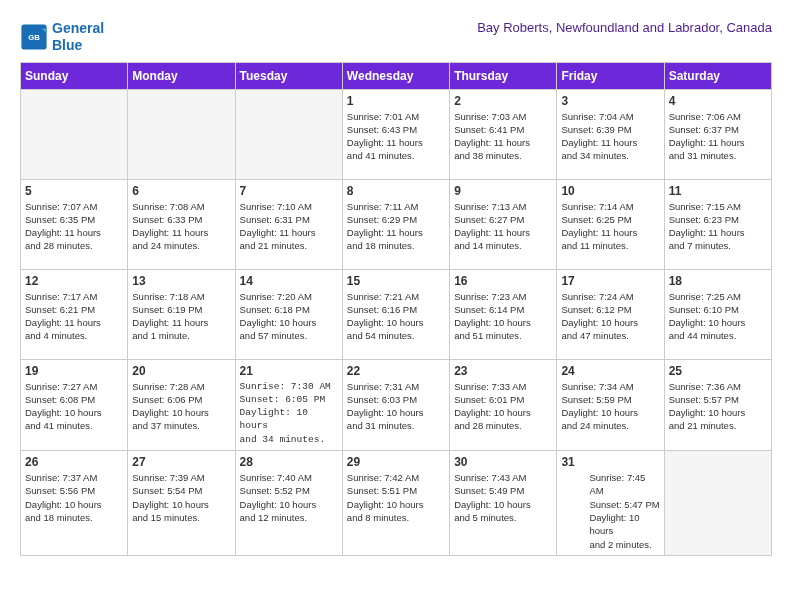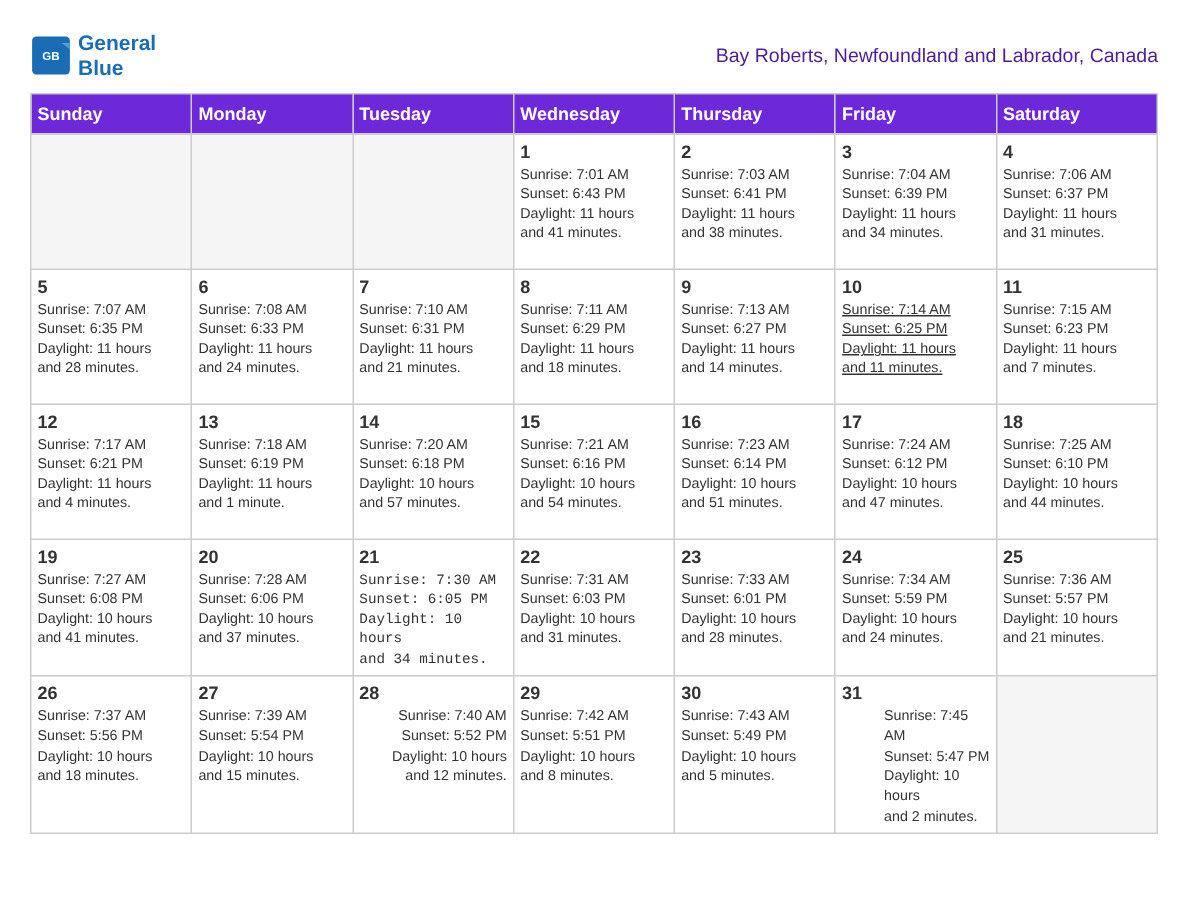--- a/index.html
+++ b/index.html
@@ -5,21 +5,21 @@
     * { box-sizing: border-box; margin: 0; padding: 0; }
     body {
       font-family: Arial, sans-serif;
       background: #fff;
       width: 792px;
       min-height: 612px;
       padding: 20px;
     }
     .header {
       display: flex;
-      align-items: center;
+      align-items: flex-start;
       justify-content: space-between;
       margin-bottom: 4px;
     }
     .logo {
       display: flex;
       align-items: center;
       gap: 4px;
     }
     .logo-text {
       font-size: 14px;
@@ -181,21 +181,21 @@
         </td>
         <td>
           <div class="day-num">9</div>
           <div class="day-info" style="white-space: pre-line;">Sunrise: 7:13 AM
 Sunset: 6:27 PM
 Daylight: 11 hours
 and 14 minutes.</div>
         </td>
         <td>
           <div class="day-num">10</div>
-          <div class="day-info" style="white-space: pre-line; text-decoration: underline;">Sunrise: 7:14 AM
+          <div class="day-info" style="white-space: pre-line;">Sunrise: 7:14 AM
 Sunset: 6:25 PM
 Daylight: 11 hours
 and 11 minutes.</div>
         </td>
         <td>
           <div class="day-num">11</div>
           <div class="day-info" style="white-space: pre-line;">Sunrise: 7:15 AM
 Sunset: 6:23 PM
 Daylight: 11 hours
 and 7 minutes.</div>
@@ -313,21 +313,21 @@
         </td>
         <td>
           <div class="day-num">27</div>
           <div class="day-info" style="white-space: pre-line;">Sunrise: 7:39 AM
 Sunset: 5:54 PM
 Daylight: 10 hours
 and 15 minutes.</div>
         </td>
         <td>
           <div class="day-num">28</div>
-          <div class="day-info" style="white-space: pre-line; text-align: right;">Sunrise: 7:40 AM
+          <div class="day-info" style="white-space: pre-line;">Sunrise: 7:40 AM
 Sunset: 5:52 PM
 Daylight: 10 hours
 and 12 minutes.</div>
         </td>
         <td>
           <div class="day-num">29</div>
           <div class="day-info" style="white-space: pre-line;">Sunrise: 7:42 AM
 Sunset: 5:51 PM
 Daylight: 10 hours
 and 8 minutes.</div>

